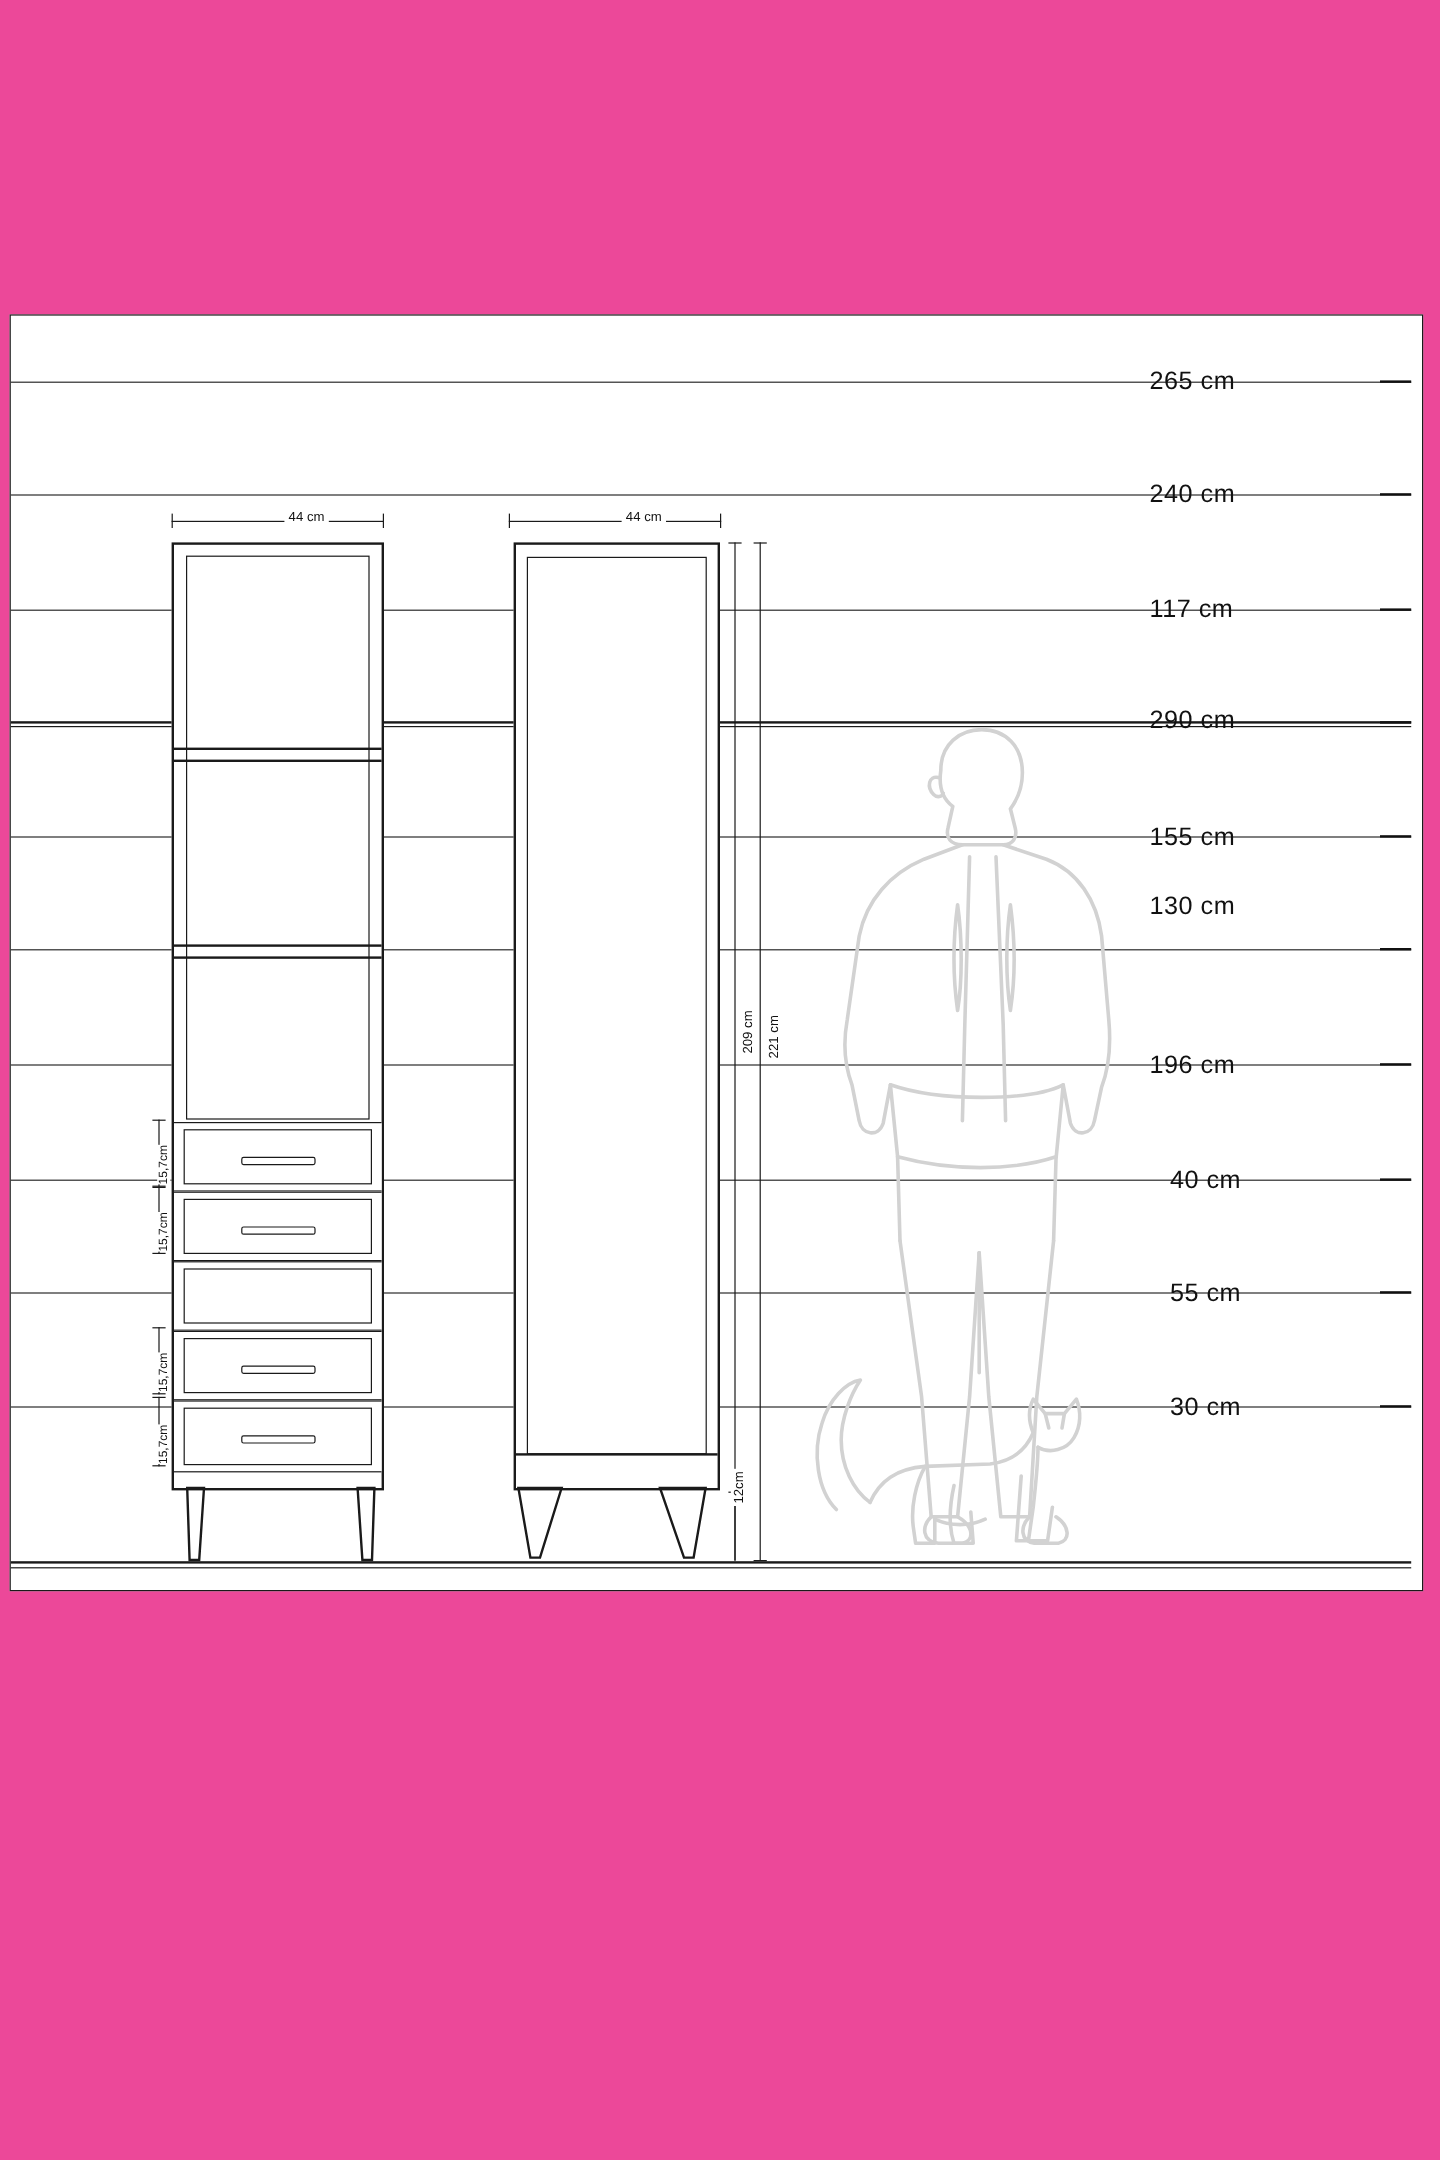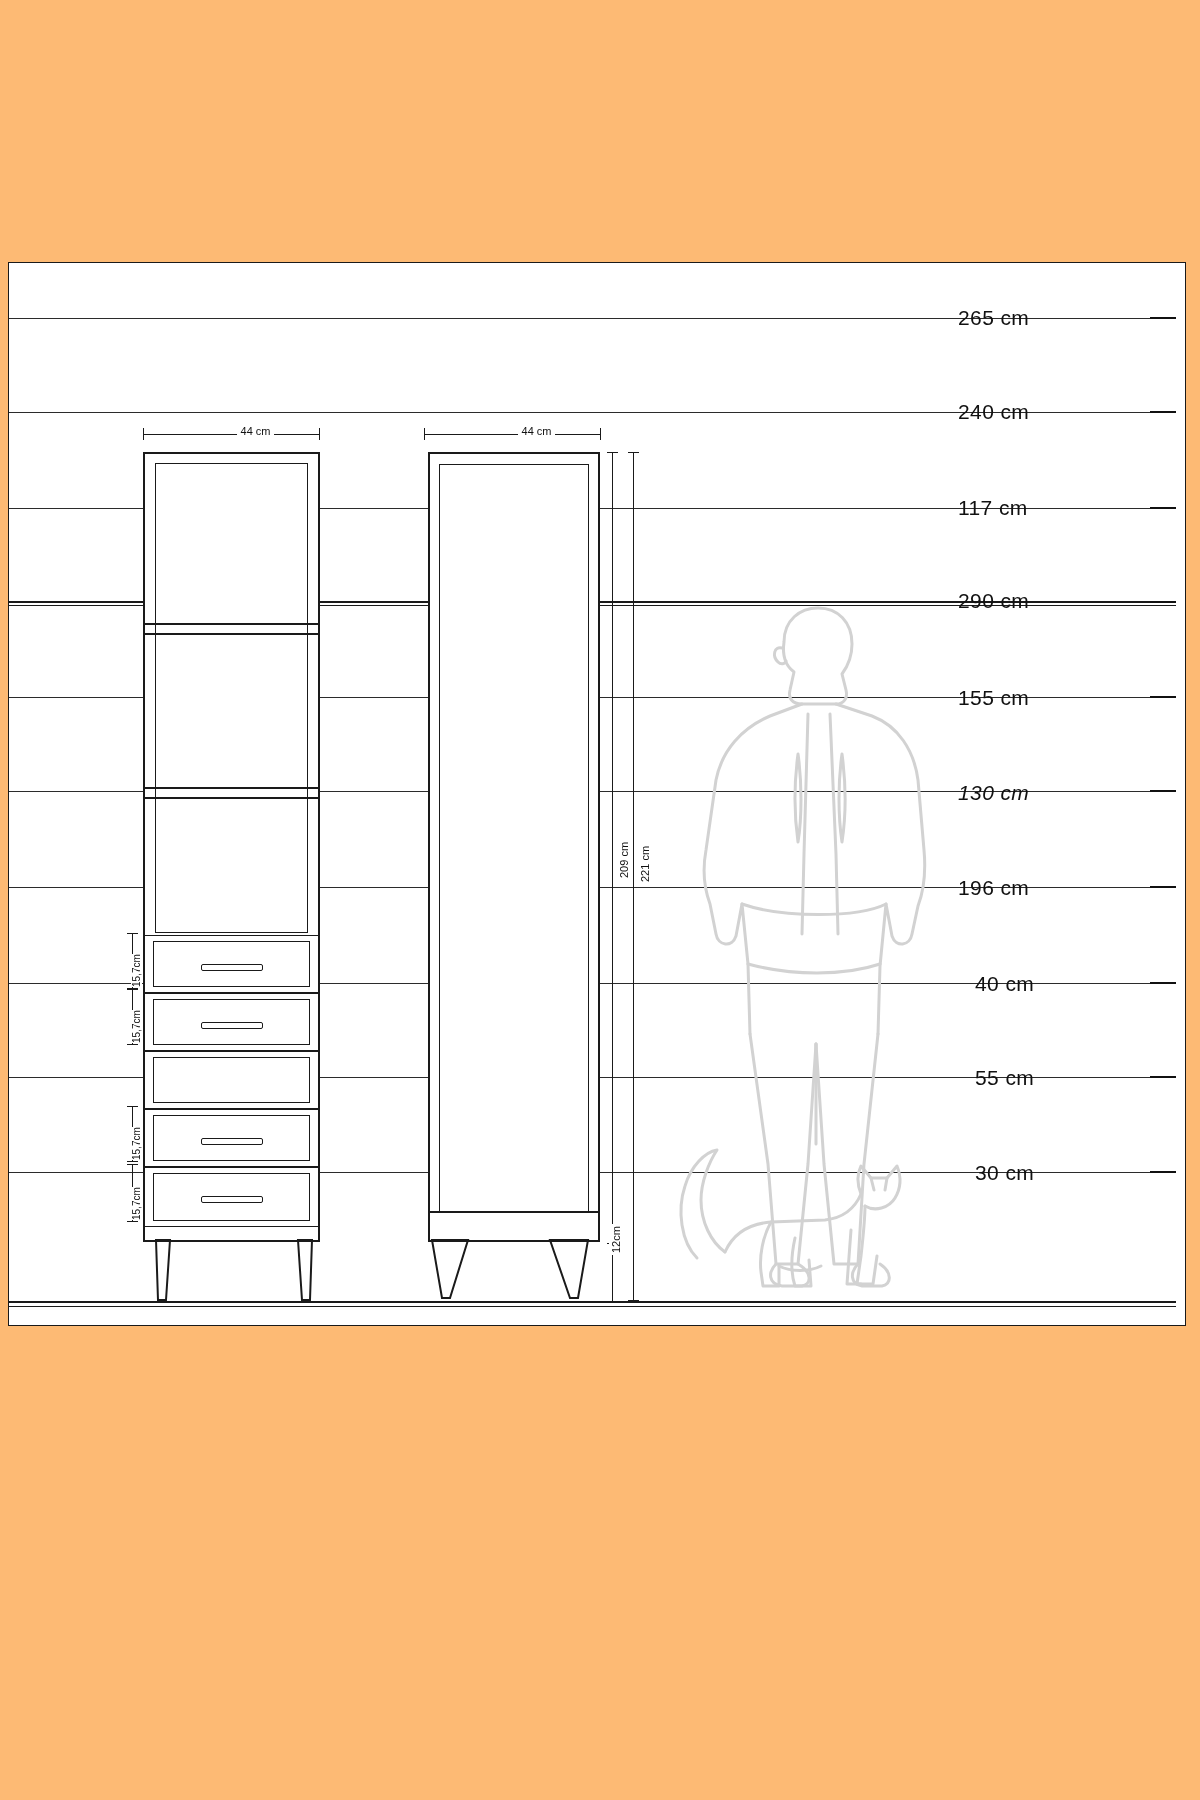--- a/index.html
+++ b/index.html
@@ -5,21 +5,21 @@
   html,body{margin:0;padding:0;}
   body{
     width:1200px;height:1800px;
     background:#ffffff;
     font-family:"Liberation Sans", sans-serif;
     overflow:hidden;
   }
   #stage{
     position:relative;
     width:1200px;height:1800px;
-    background:#fdba74;
+    background:#ec4899;
   }
   
   .frame{
     position:absolute;
     left:8px; top:262px;
     width:1178px; height:1064px;
     border:1px solid #1a1a1a;
     box-sizing:border-box;
     background:#fff;
   }
@@ -214,21 +214,21 @@
   <div class="hline bold" style="top:601px;"></div>
   <div class="tick" style="left:1150px;top:601px;"></div>
   <div class="hlabel" style="left:958px;top:589px;">290 cm</div>
 
   <div class="hline" style="top:697px;"></div>
   <div class="tick" style="left:1150px;top:696px;"></div>
   <div class="hlabel" style="left:958px;top:686px;">155 cm</div>
 
   <div class="hline" style="top:791px;"></div>
   <div class="tick" style="left:1150px;top:790px;"></div>
-  <div class="hlabel" style="left:958px;top:781px;font-style:italic;">130 cm</div>
+  <div class="hlabel" style="left:958px;top:744px;">130 cm</div>
 
   <div class="hline" style="top:887px;"></div>
   <div class="tick" style="left:1150px;top:886px;"></div>
   <div class="hlabel" style="left:958px;top:876px;">196 cm</div>
 
   <div class="hline" style="top:983px;"></div>
   <div class="tick" style="left:1150px;top:982px;"></div>
   <div class="hlabel" style="left:975px;top:972px;">40 cm</div>
 
   <div class="hline" style="top:1077px;"></div>

